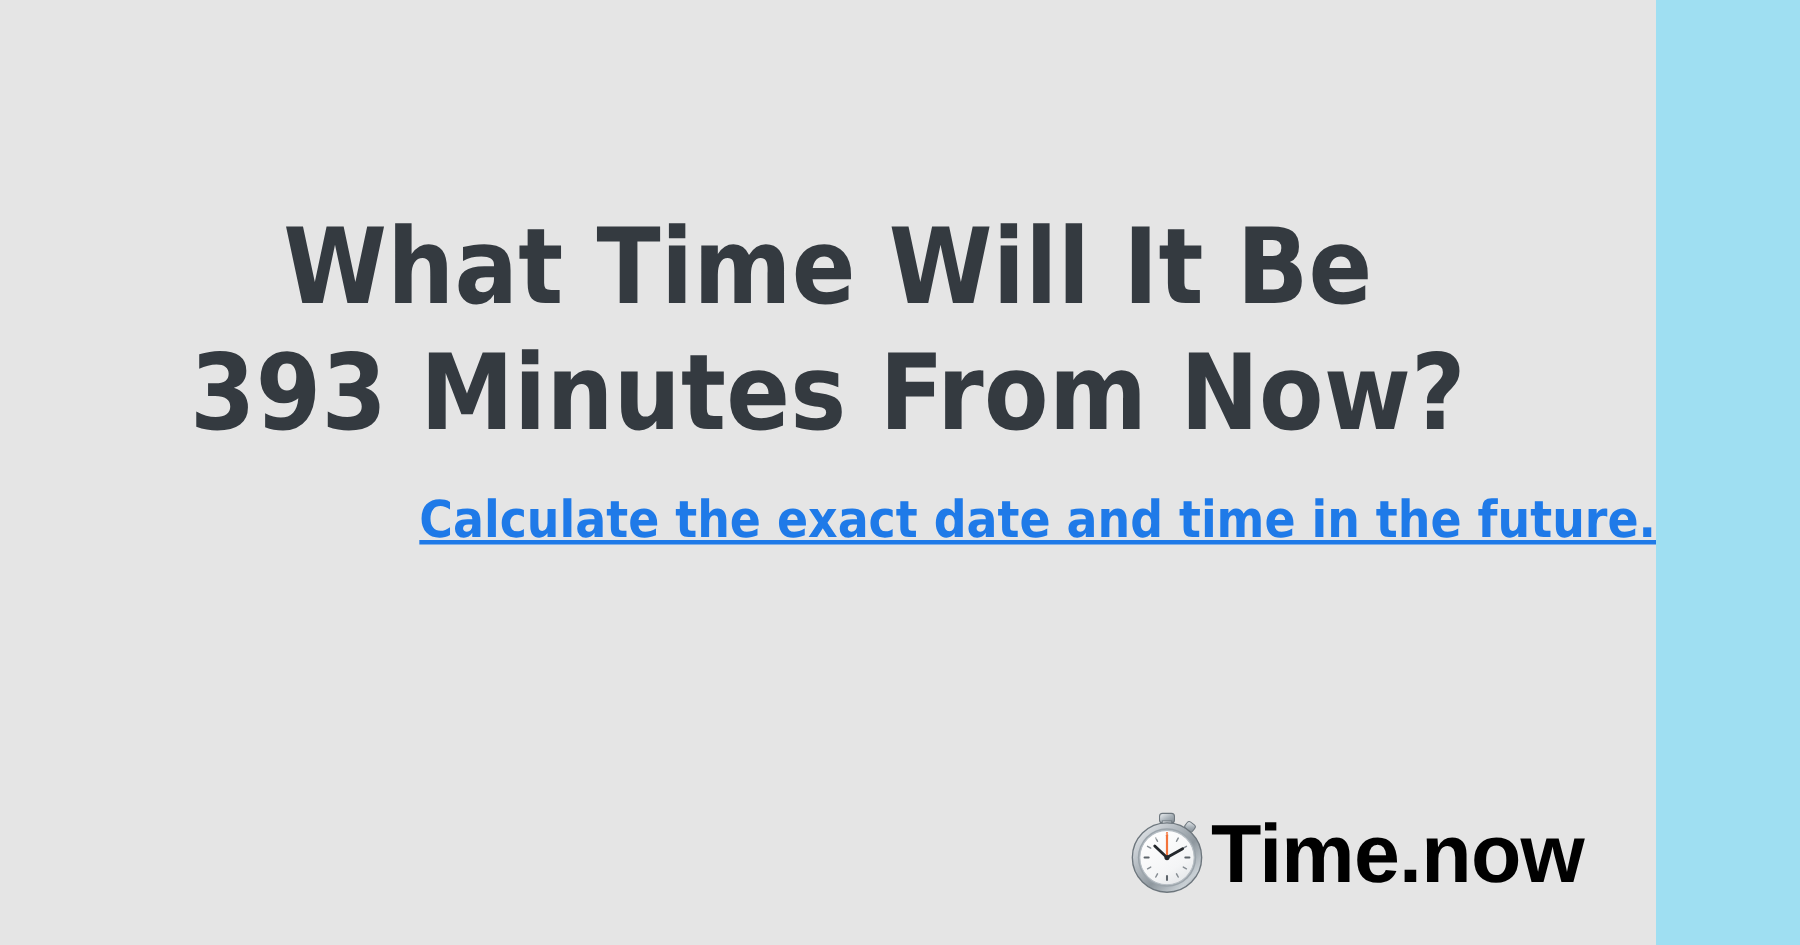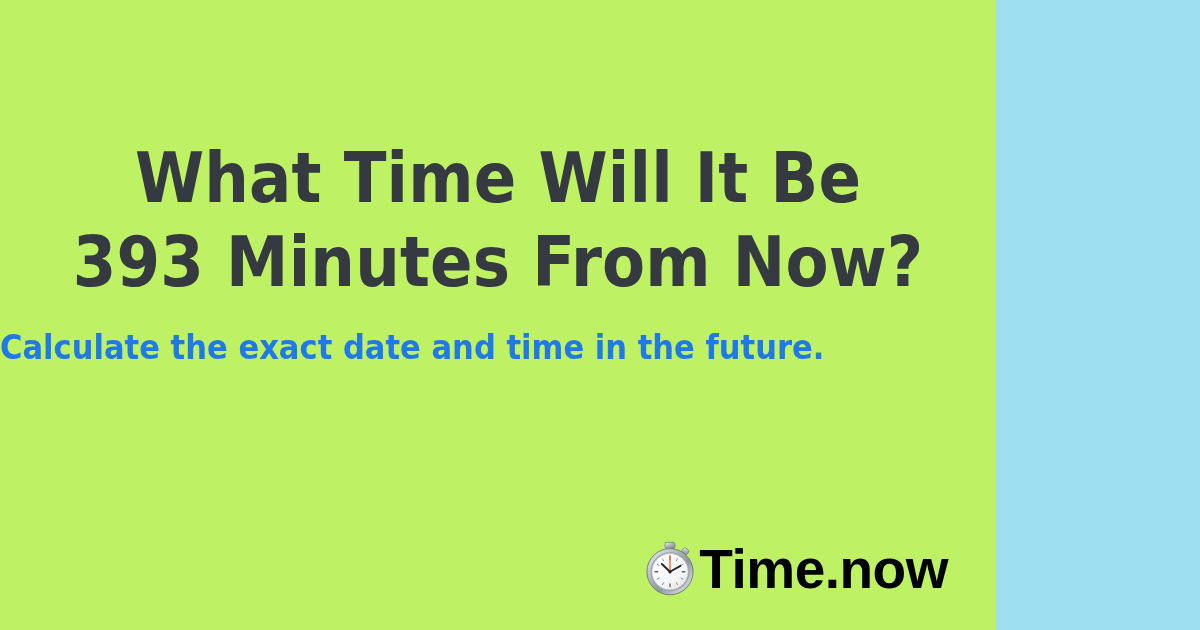--- a/index.html
+++ b/index.html
@@ -12,23 +12,23 @@
     width: 1200px;
     height: 630px;
     overflow: hidden;
     background: #9fdff2;
     font-family: "Liberation Sans", sans-serif;
     -webkit-font-smoothing: antialiased;
   }
 
   .og-card {
     position: relative;
-    width: 996px;
+    width: 1104px;
     height: 630px;
-    background: #bef264;
+    background: #e5e5e5;
     box-sizing: border-box;
   }
 
   
   .headline-block {
     position: absolute;
     left: 0;
     right: 0;
     top: 136px;
     text-align: center;
@@ -50,27 +50,28 @@
     transform: scaleX(0.995);
   }
 
   
   .subtitle {
     position: absolute;
     left: 0;
     right: 0;
     top: 326px;
     margin: 0;
-    text-align: left;
+    text-align: right;
     color: #1f7ae8;
     font-family: "Liberation Sans Narrow", "DejaVu Sans Condensed", "Liberation Sans", sans-serif;
     font-weight: 700;
     font-size: 34px;
     line-height: 42px;
     white-space: nowrap;
+    text-decoration: underline;
   }
 
   
   .brand {
     position: absolute;
     right: 48px;
     bottom: 32px;
     display: flex;
     align-items: center;
   }

